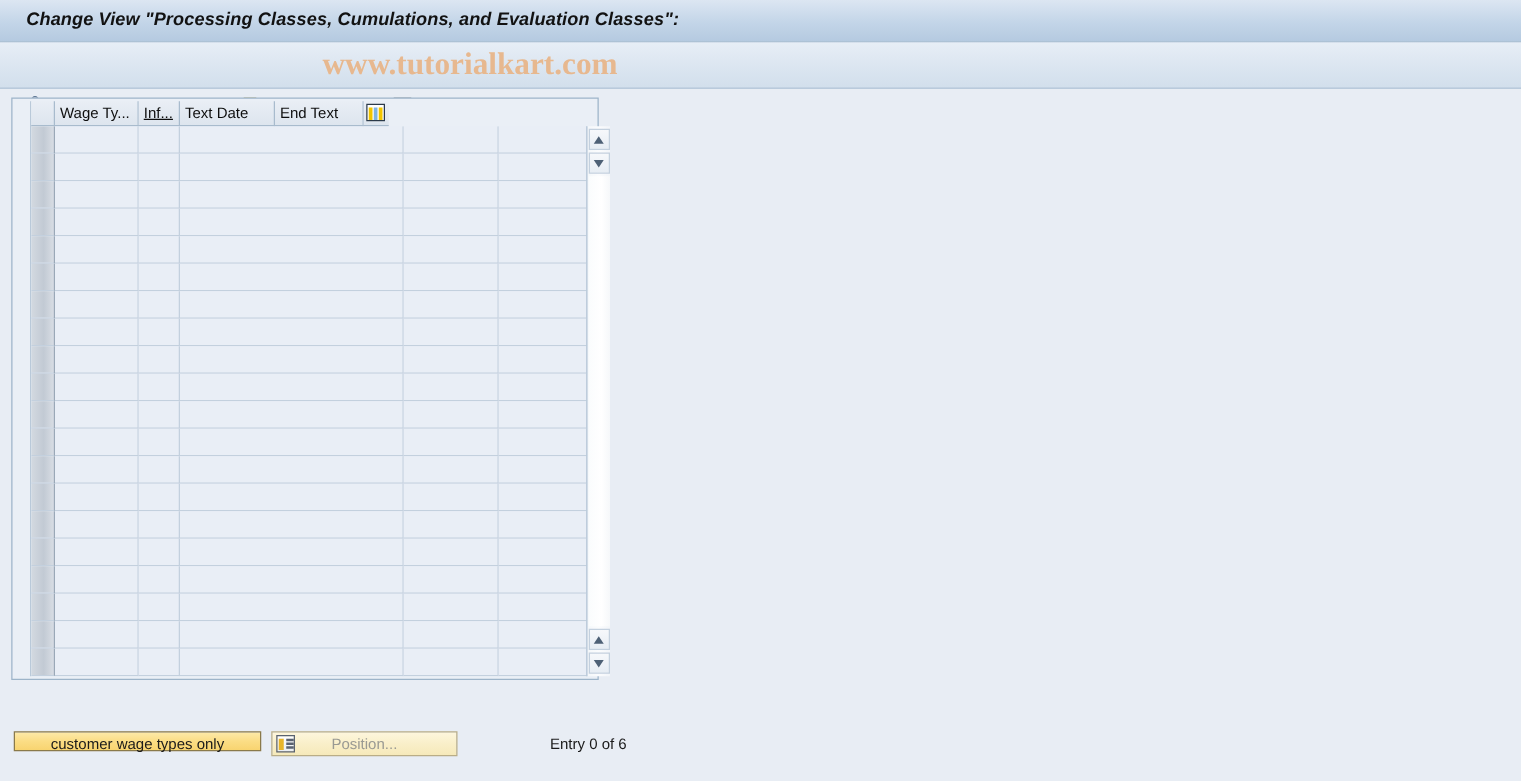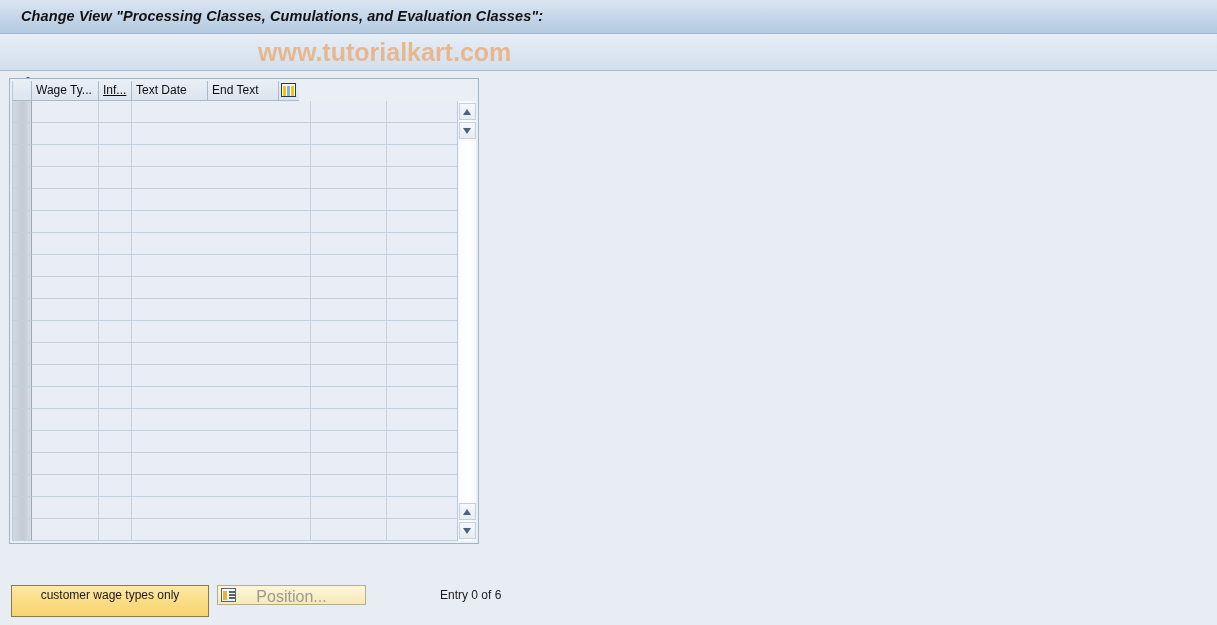--- a/index.html
+++ b/index.html
@@ -63,21 +63,21 @@
     font-size: 12px;
     color: #1a1a1a;
     white-space: nowrap;
   }
 
   
   .watermark {
     position: absolute;
     left: 258px;
     top: 38px;
-    font-family: Liberation Sans, sans-serif;
+    font-family: Liberation Serif, serif;
     font-size: 25px;
     font-weight: bold;
     color: #e8b68a;
     opacity: 0.95;
     white-space: nowrap;
     pointer-events: none;
     letter-spacing: 0px;
   }
 
   
@@ -86,21 +86,21 @@
     left: 9px;
     top: 78px;
     width: 470px;
     height: 466px;
     background: #eaeff6;
     border: 1px solid #9db4c9;
     box-sizing: border-box;
   }
   .table-inner {
     position: absolute;
-    left: 2px; top: 2px;
+    left: 14px; top: 2px;
     width: 464px;
     height: 460px;
     box-sizing: border-box;
     border-left: 1px solid #b9c9d9;
   }
   .hdr-row {
     position: absolute;
     left: 0; top: 0;
     width: 464px;
     height: 20px;
@@ -227,21 +227,21 @@
     bottom: 40px;
     background: linear-gradient(to right, #fafcfd 0%, #ffffff 60%, #f6f8fa 100%);
   }
 
   
   .btn-cwt {
     position: absolute;
     left: 11px;
     top: 585px;
     width: 198px;
-    height: 32px;
+    height: 16px;
     background: linear-gradient(to bottom, #fde9a8 0%, #fbdd85 50%, #f8d470 100%);
     border: 1px solid #8a7a4a;
     box-sizing: border-box;
     font-size: 12px;
     color: #1a1a1a;
     line-height: 18px;
     text-align: center;
     cursor: pointer;
   }
   .btn-position {
@@ -253,21 +253,21 @@
     background: linear-gradient(to bottom, #fdf6dd 0%, #f9efc9 50%, #f6e9ba 100%);
     border: 1px solid #b9ad86;
     box-sizing: border-box;
     cursor: default;
   }
   .btn-position .pos-label {
     position: absolute;
     left: 0; right: 0;
     top: 2px;
     text-align: center;
-    font-size: 16px;
+    font-size: 12px;
     color: #9a9a93;
   }
   .pos-icon {
     position: absolute;
     left: 3px; top: 2px;
     width: 15px; height: 14px;
     border: 1px solid #5a6270;
     background: linear-gradient(to bottom, #ffffff 0%, #e9edf2 100%);
     box-sizing: border-box;
   }

